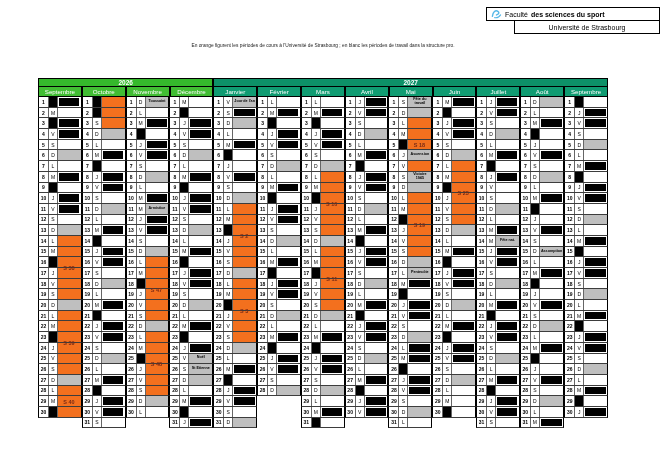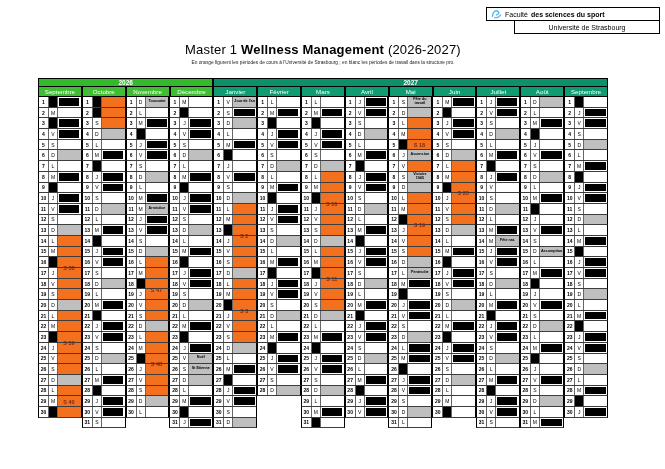--- a/index.html
+++ b/index.html
@@ -46,25 +46,20 @@
       <path d="M1.5 8 C2 3 5 1 7.5 2.5 C9.5 3.7 8.5 6 6 6.5" fill="none" stroke="#55b8e8" stroke-width="1.6" stroke-linecap="round"></path>
       <path d="M4 9.5 C6 9.8 9 9 10.5 6.5" fill="none" stroke="#55b8e8" stroke-width="1.3" stroke-linecap="round"></path>
     </svg>
     <span class="fac">Faculté</span>
     <span class="facbold">des sciences du sport</span>
   </div>
   <div class="logo-row2">Université de Strasbourg</div>
 </div>
 
 <div class="sheet">
-  <div class="title">
-    <span>Master 1</span>
-    <span class="bold">Wellness Management</span>
-    <span>(2026-2027)</span>
-  </div>
   <div class="subtitle">En orange figurent les périodes de cours à l'Université de Strasbourg ; en blanc les périodes de travail dans la structure pro.</div>
 
   <div id="grid">
     <div class="year-row" id="yearRow">
         <div class="year-cell" style="grid-column: span 4; background: rgb(53, 185, 44);">2026</div>
         <div class="year-cell" style="grid-column: span 9; background: rgb(13, 145, 104);">2027</div>
       </div>
     <div class="month-row" id="monthRow">
         <div class="month-cell" style="background: rgb(65, 189, 51);">Septembre</div>
         <div class="month-cell" style="background: rgb(65, 189, 51);">Octobre</div>

